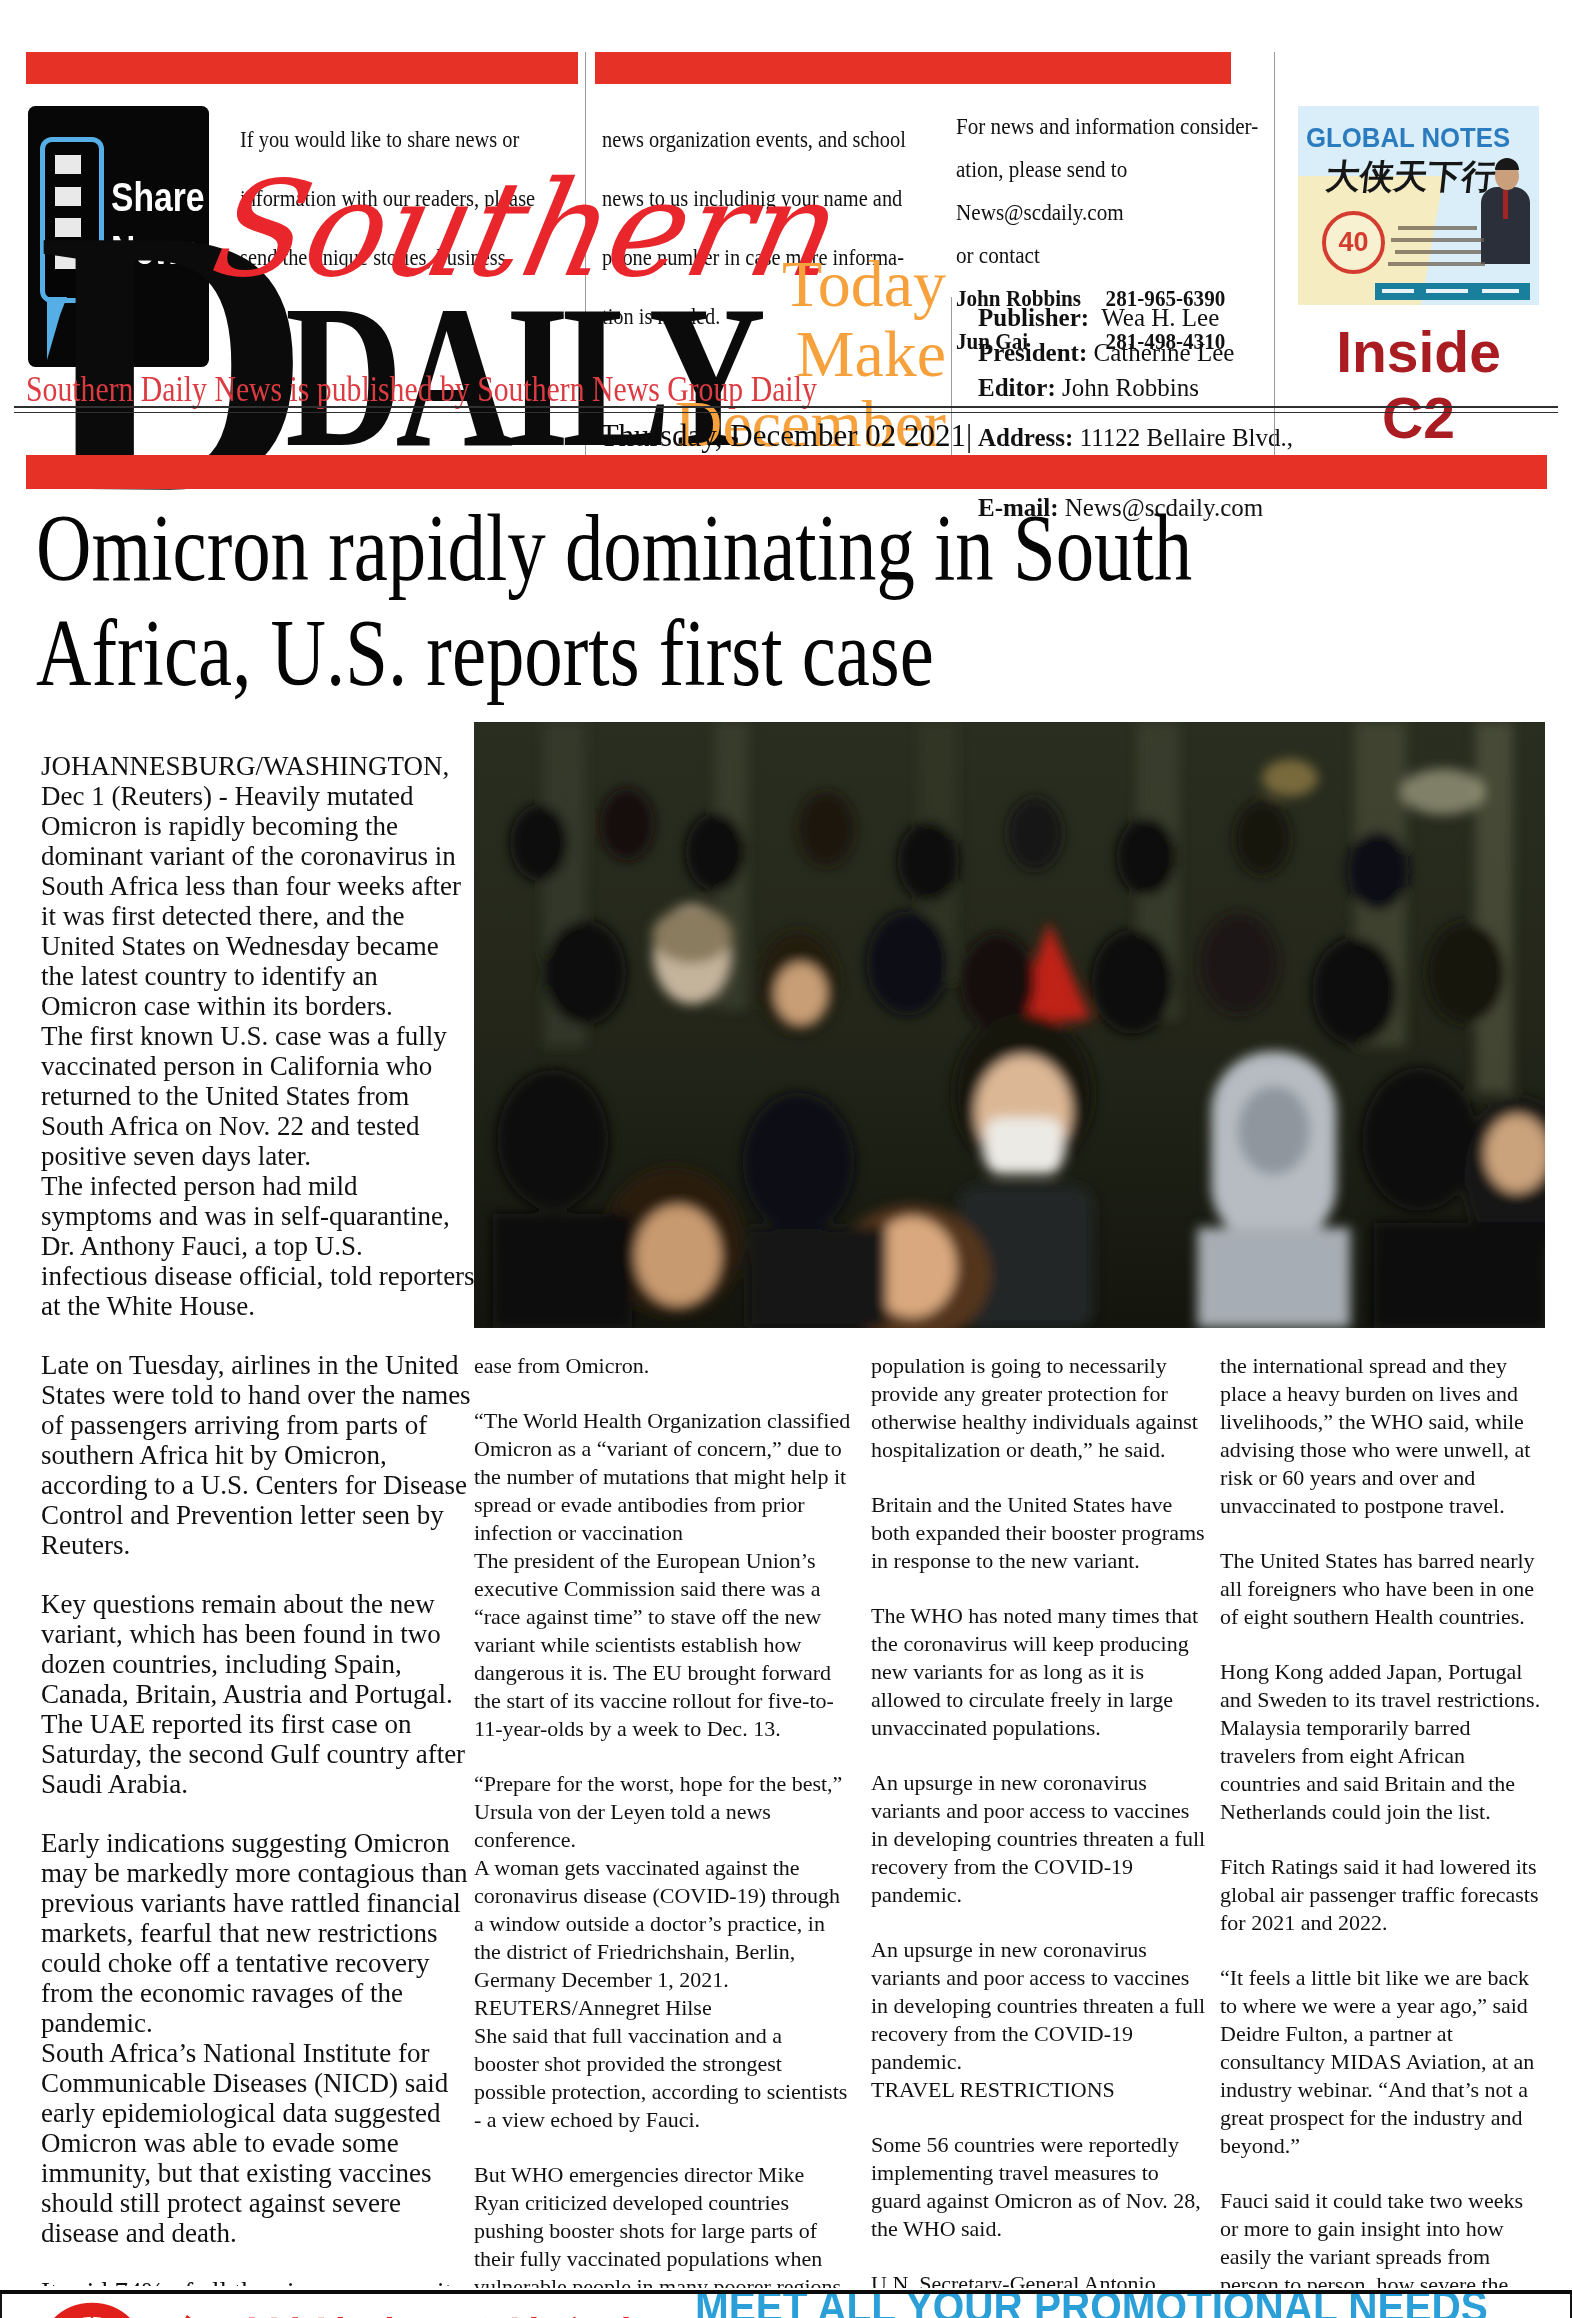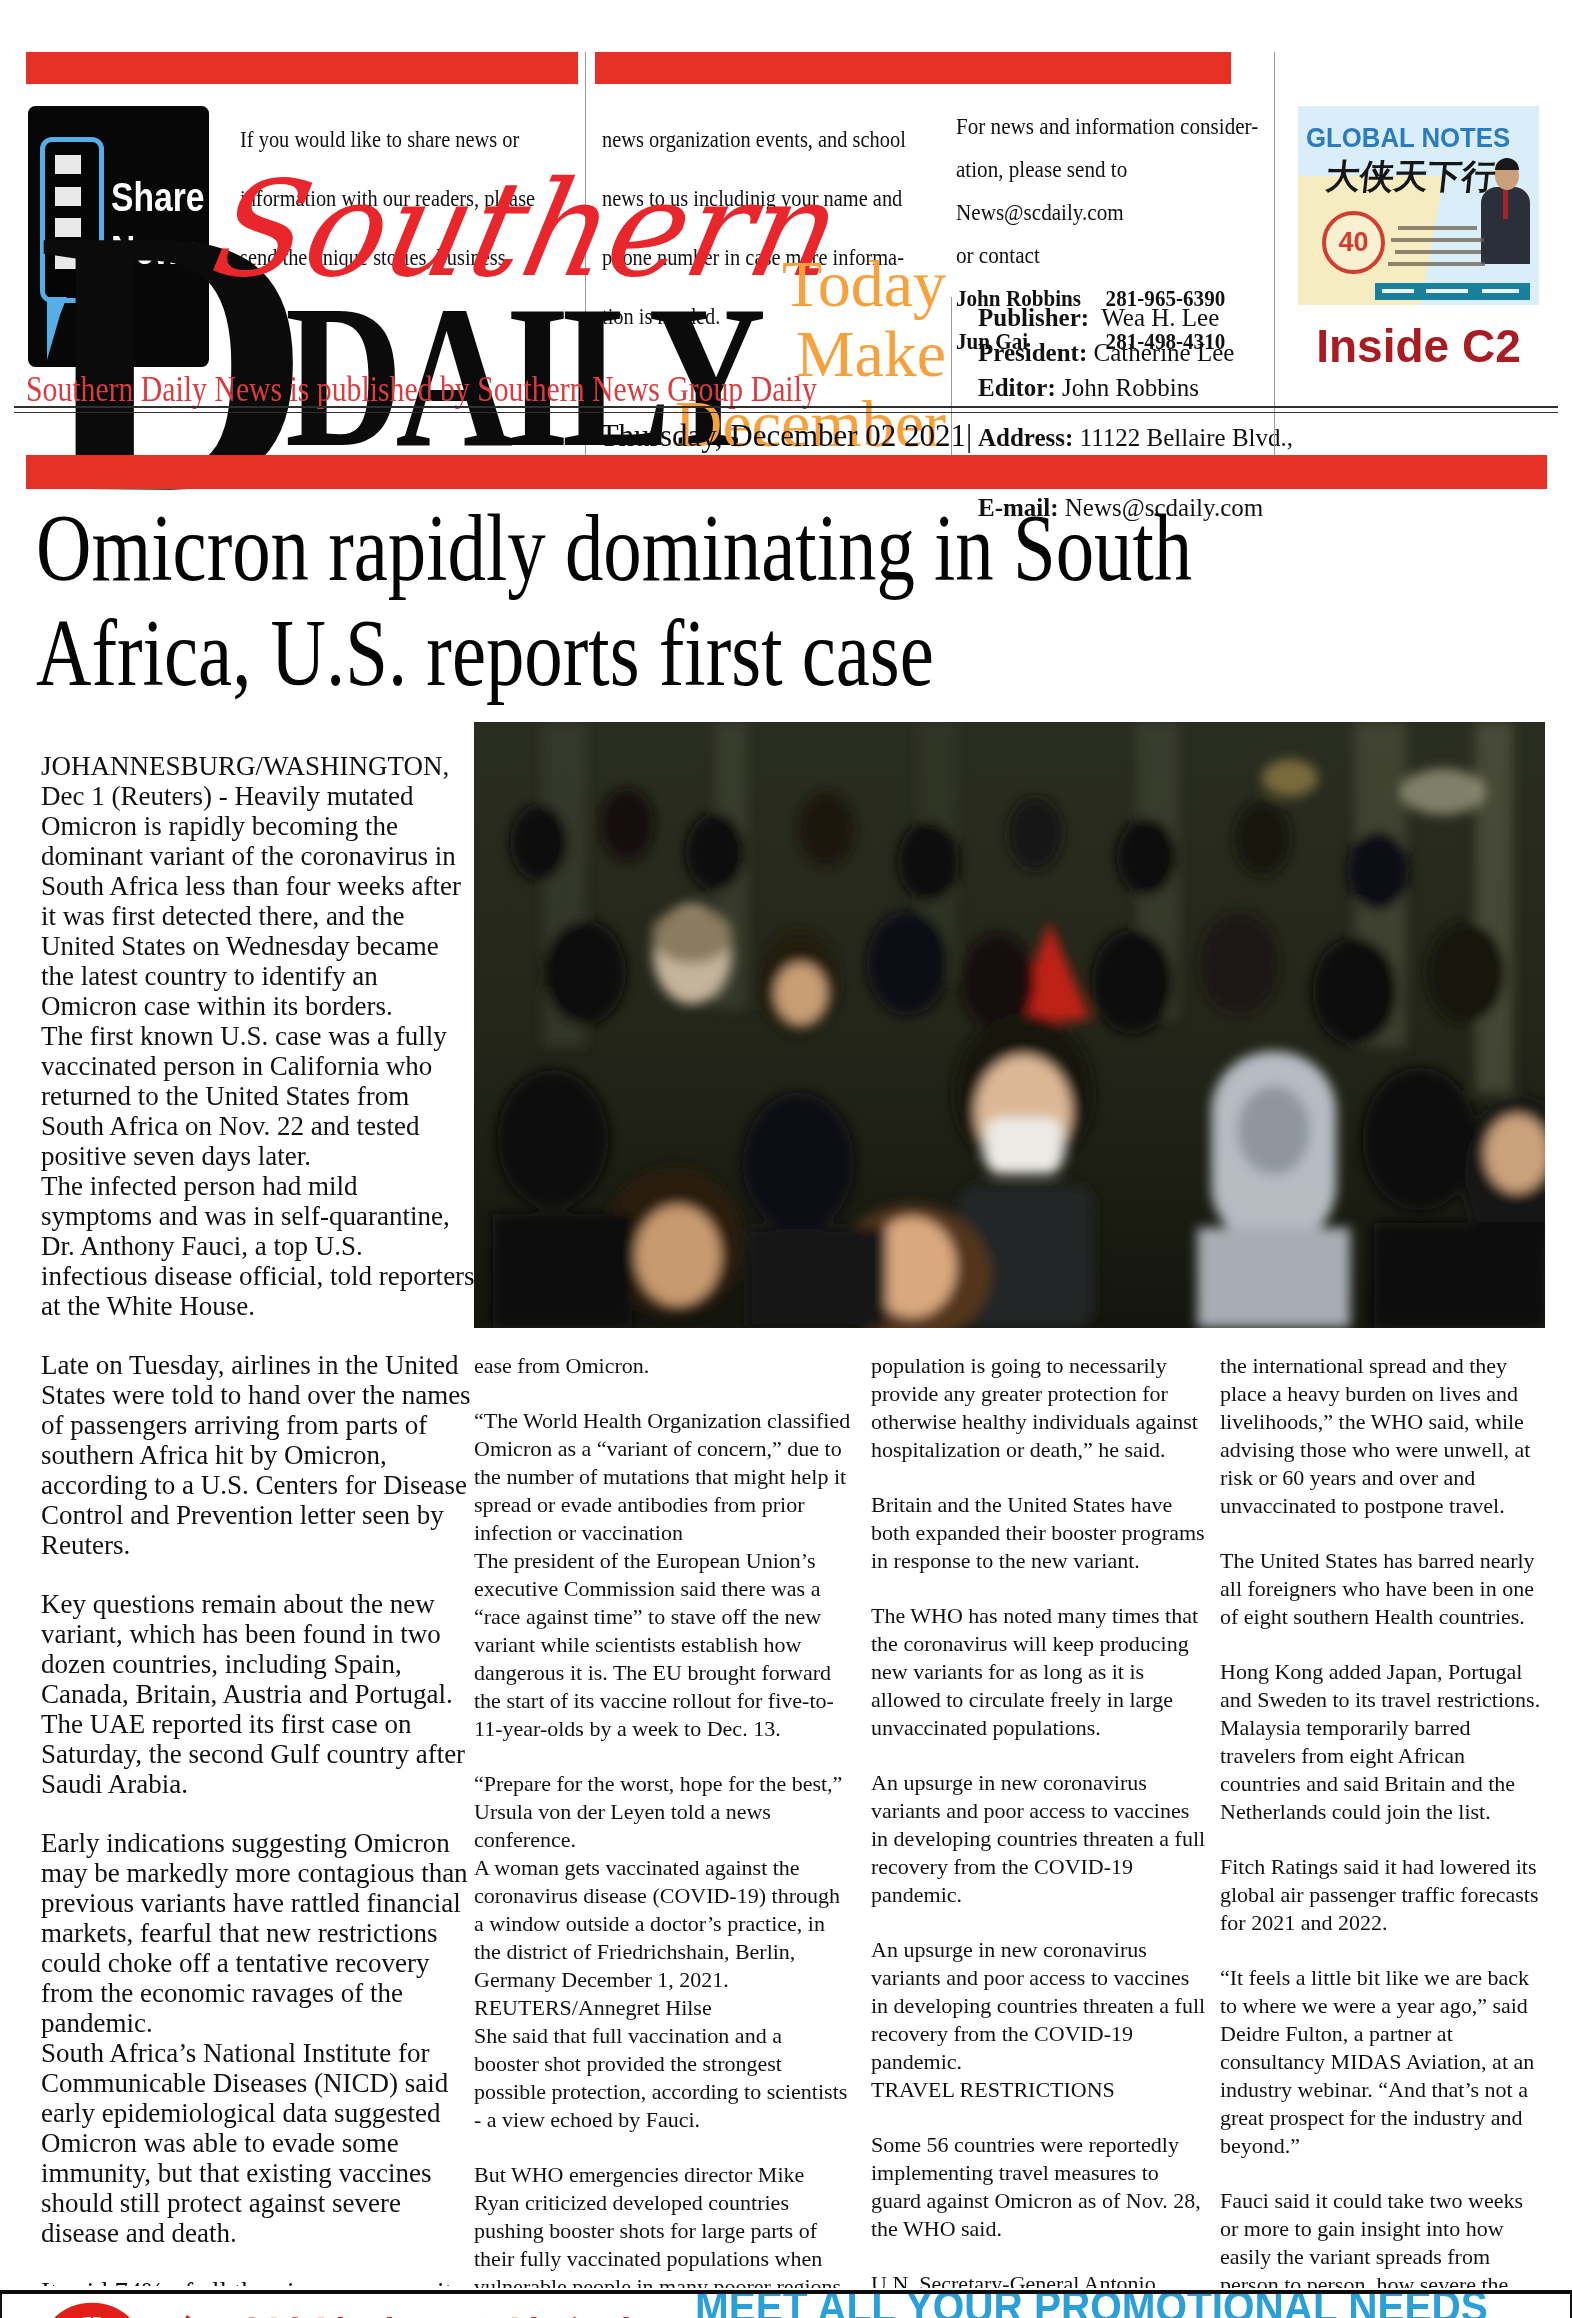--- a/index.html
+++ b/index.html
@@ -162,21 +162,21 @@
     <div class="gn-line" style="left:100px;top:120px;width:79px;"></div>
     <div class="gn-line" style="left:93px;top:132px;width:93px;"></div>
     <div class="gn-line" style="left:97px;top:144px;width:86px;"></div>
     <div class="gn-line" style="left:90px;top:156px;width:97px;"></div>
     <div id="gn-teal">
       <i style="left:6.5px;width:32px;"></i>
         <i style="left:51px;width:42px;"></i>
         <i style="left:107px;width:37px;"></i>
     </div>
   </div>
-  <div class="abs sans" style="left:1298px;top:319px;width:241px;text-align:center;color:#A91D22;font-weight:bold;font-size:46px;">Inside C2</div>
+  <div class="abs sans" style="left:1298px;top:319px;width:241px;text-align:center;color:#A91D22;font-weight:bold;font-size:57px;">Inside C2</div>
 
   <div class="abs" id="mast-d">D</div>
   <div class="abs" id="mast-script">Southern</div>
   <div class="abs" id="mast-daily">DAILY</div>
   <div class="abs" id="mast-slogan">
     <div>Today</div>
     <div>Make</div>
     <div>December</div>
   </div>
   <div class="abs" id="mast-tagline">Southern Daily News is published by Southern News Group Daily</div>

